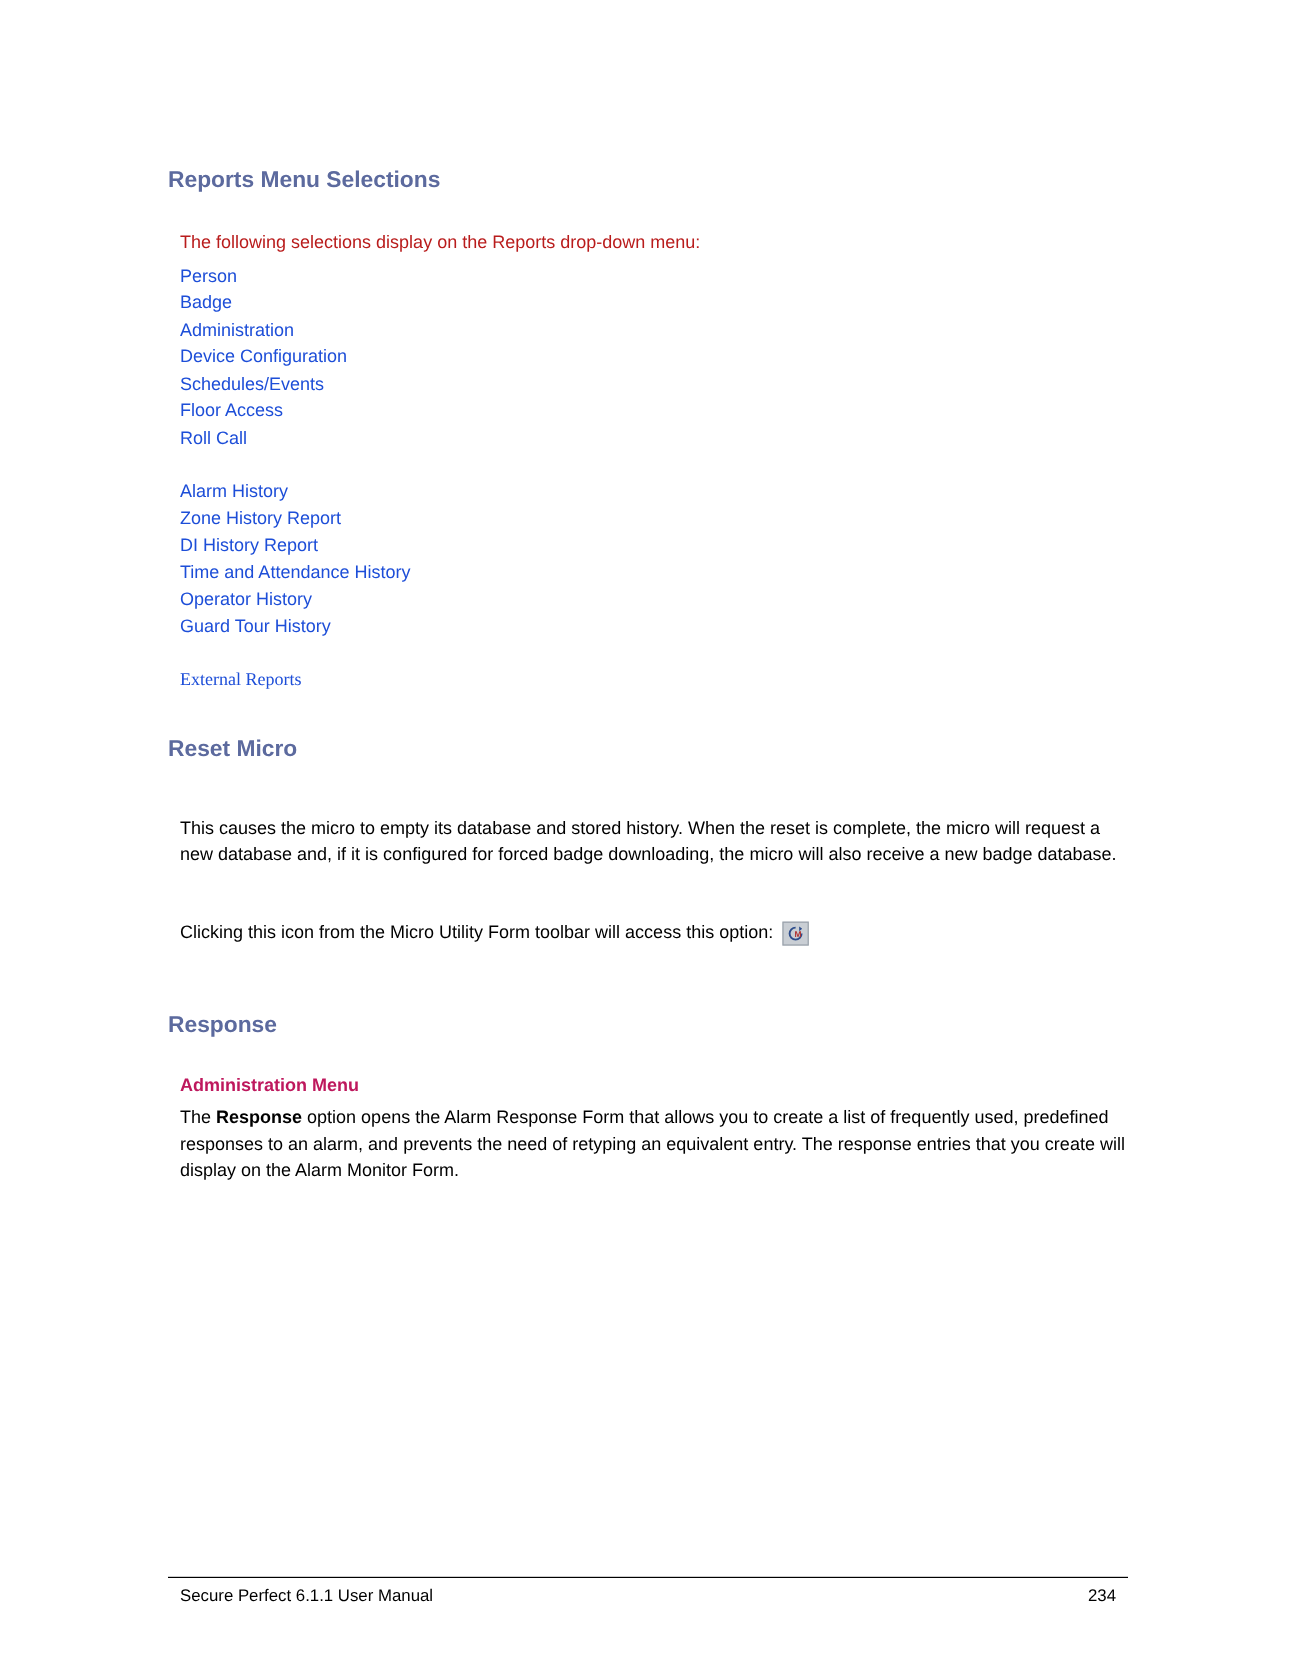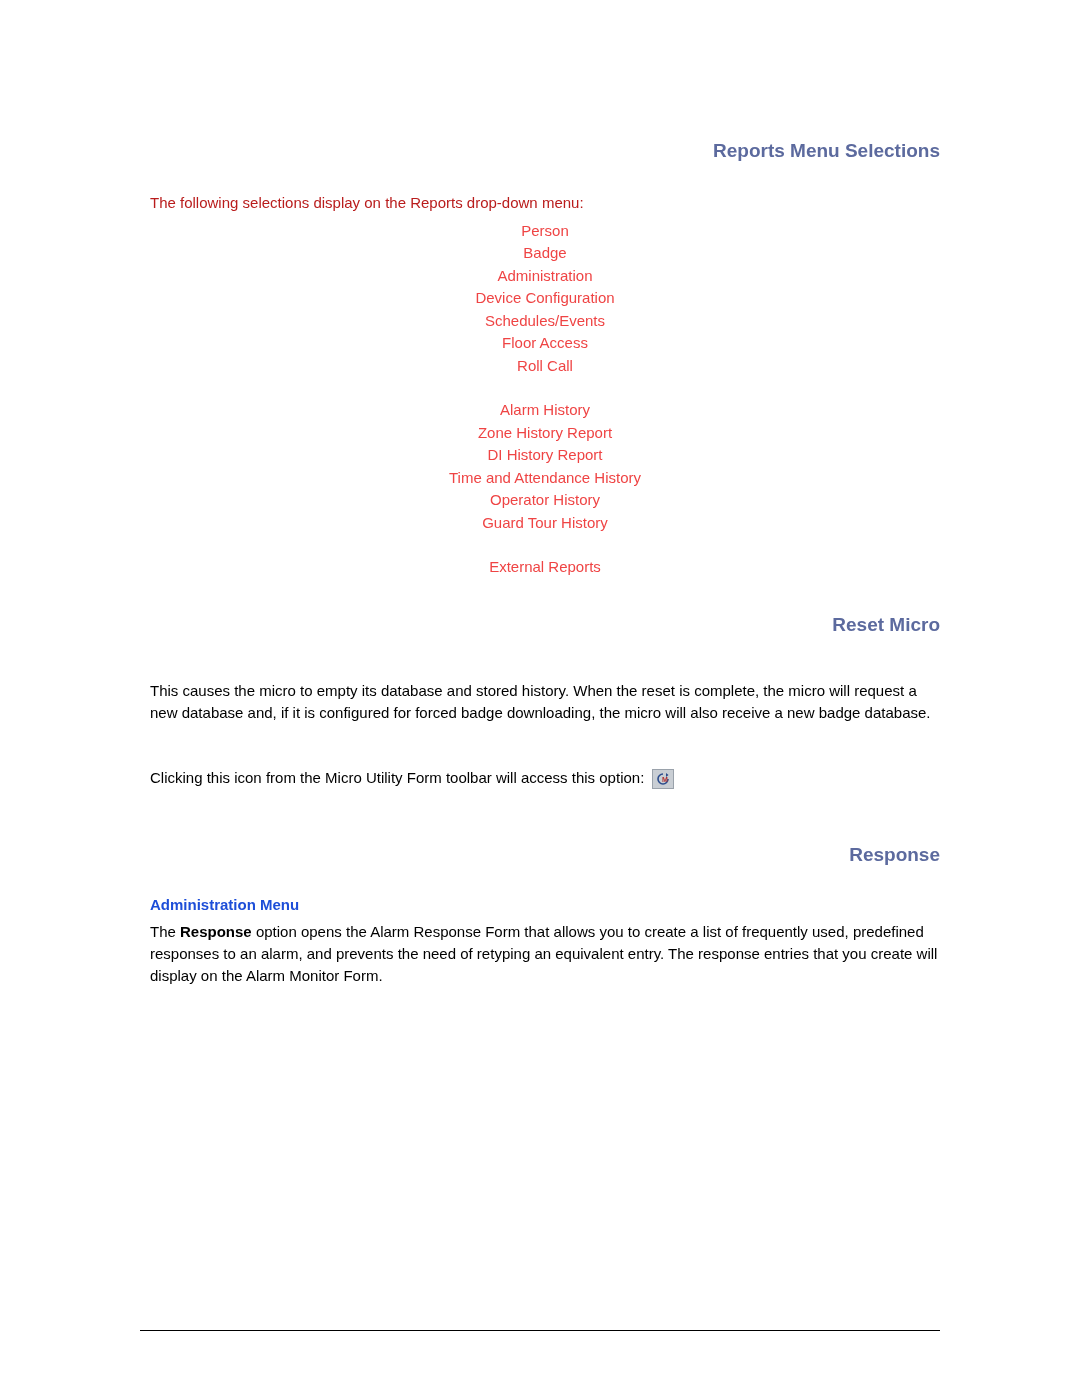--- a/index.html
+++ b/index.html
@@ -16,42 +16,41 @@
       position: relative;
     }
     .content-indent {
       padding-left: 10px;
     }
     h2.section-heading {
       color: #5C6A9E;
       font-size: 19px;
       font-weight: bold;
       margin-bottom: 30px;
-      text-align: right;
     }
     p.intro {
       font-size: 15px;
       color: #b91c1c;
       margin-bottom: 6px;
       line-height: 1.45;
     }
     a.report-link {
       display: block;
-      color: #ef4444;
+      color: #1d4ed8;
       text-decoration: none;
       font-size: 15px;
       line-height: 1.5;
       margin: 0;
-      text-align: center;
     }
     .link-group {
       margin-bottom: 22px;
     }
     .link-group:last-of-type {
       margin-bottom: 0;
+      font-family: Liberation Serif, serif;
     }
     .section-spacer {
       height: 35px;
     }
     p.body-text {
       font-size: 15px;
       color: #000;
       line-height: 1.45;
     }
     .reset-para-group p {
@@ -69,21 +68,21 @@
       margin-left: 3px;
     }
     .icon-inline svg {
       position: absolute;
       top: 1px;
       left: 2px;
     }
     h3.subheading {
       font-size: 15px;
       font-weight: bold;
-      color: #1d4ed8;
+      color: #be185d;
       margin-bottom: 8px;
       margin-top: 20px;
     }
     .footer {
       position: absolute;
       bottom: 60px;
       left: 140px;
       right: 140px;
     }
     .footer-line {
@@ -153,15 +152,19 @@
   <h2 class="section-heading">Response</h2>
   <div class="content-indent">
     <h3 class="subheading">Administration Menu</h3>
     <p class="body-text">
       <span>The </span><span class="bold-inline">Response</span><span> option opens the Alarm Response Form that allows you to create a list of frequently used, predefined responses to an alarm, and prevents the need of retyping an equivalent entry. The response entries that you create will display on the Alarm Monitor Form.</span>
     </p>
   </div>
 
   <div class="footer">
     <div class="footer-line"></div>
+    <div class="footer-row">
+      <span>Secure Perfect 6.1.1 User Manual</span>
+      <span>234</span>
+    </div>
   </div>
 
 </div>
 
 </body></html>

